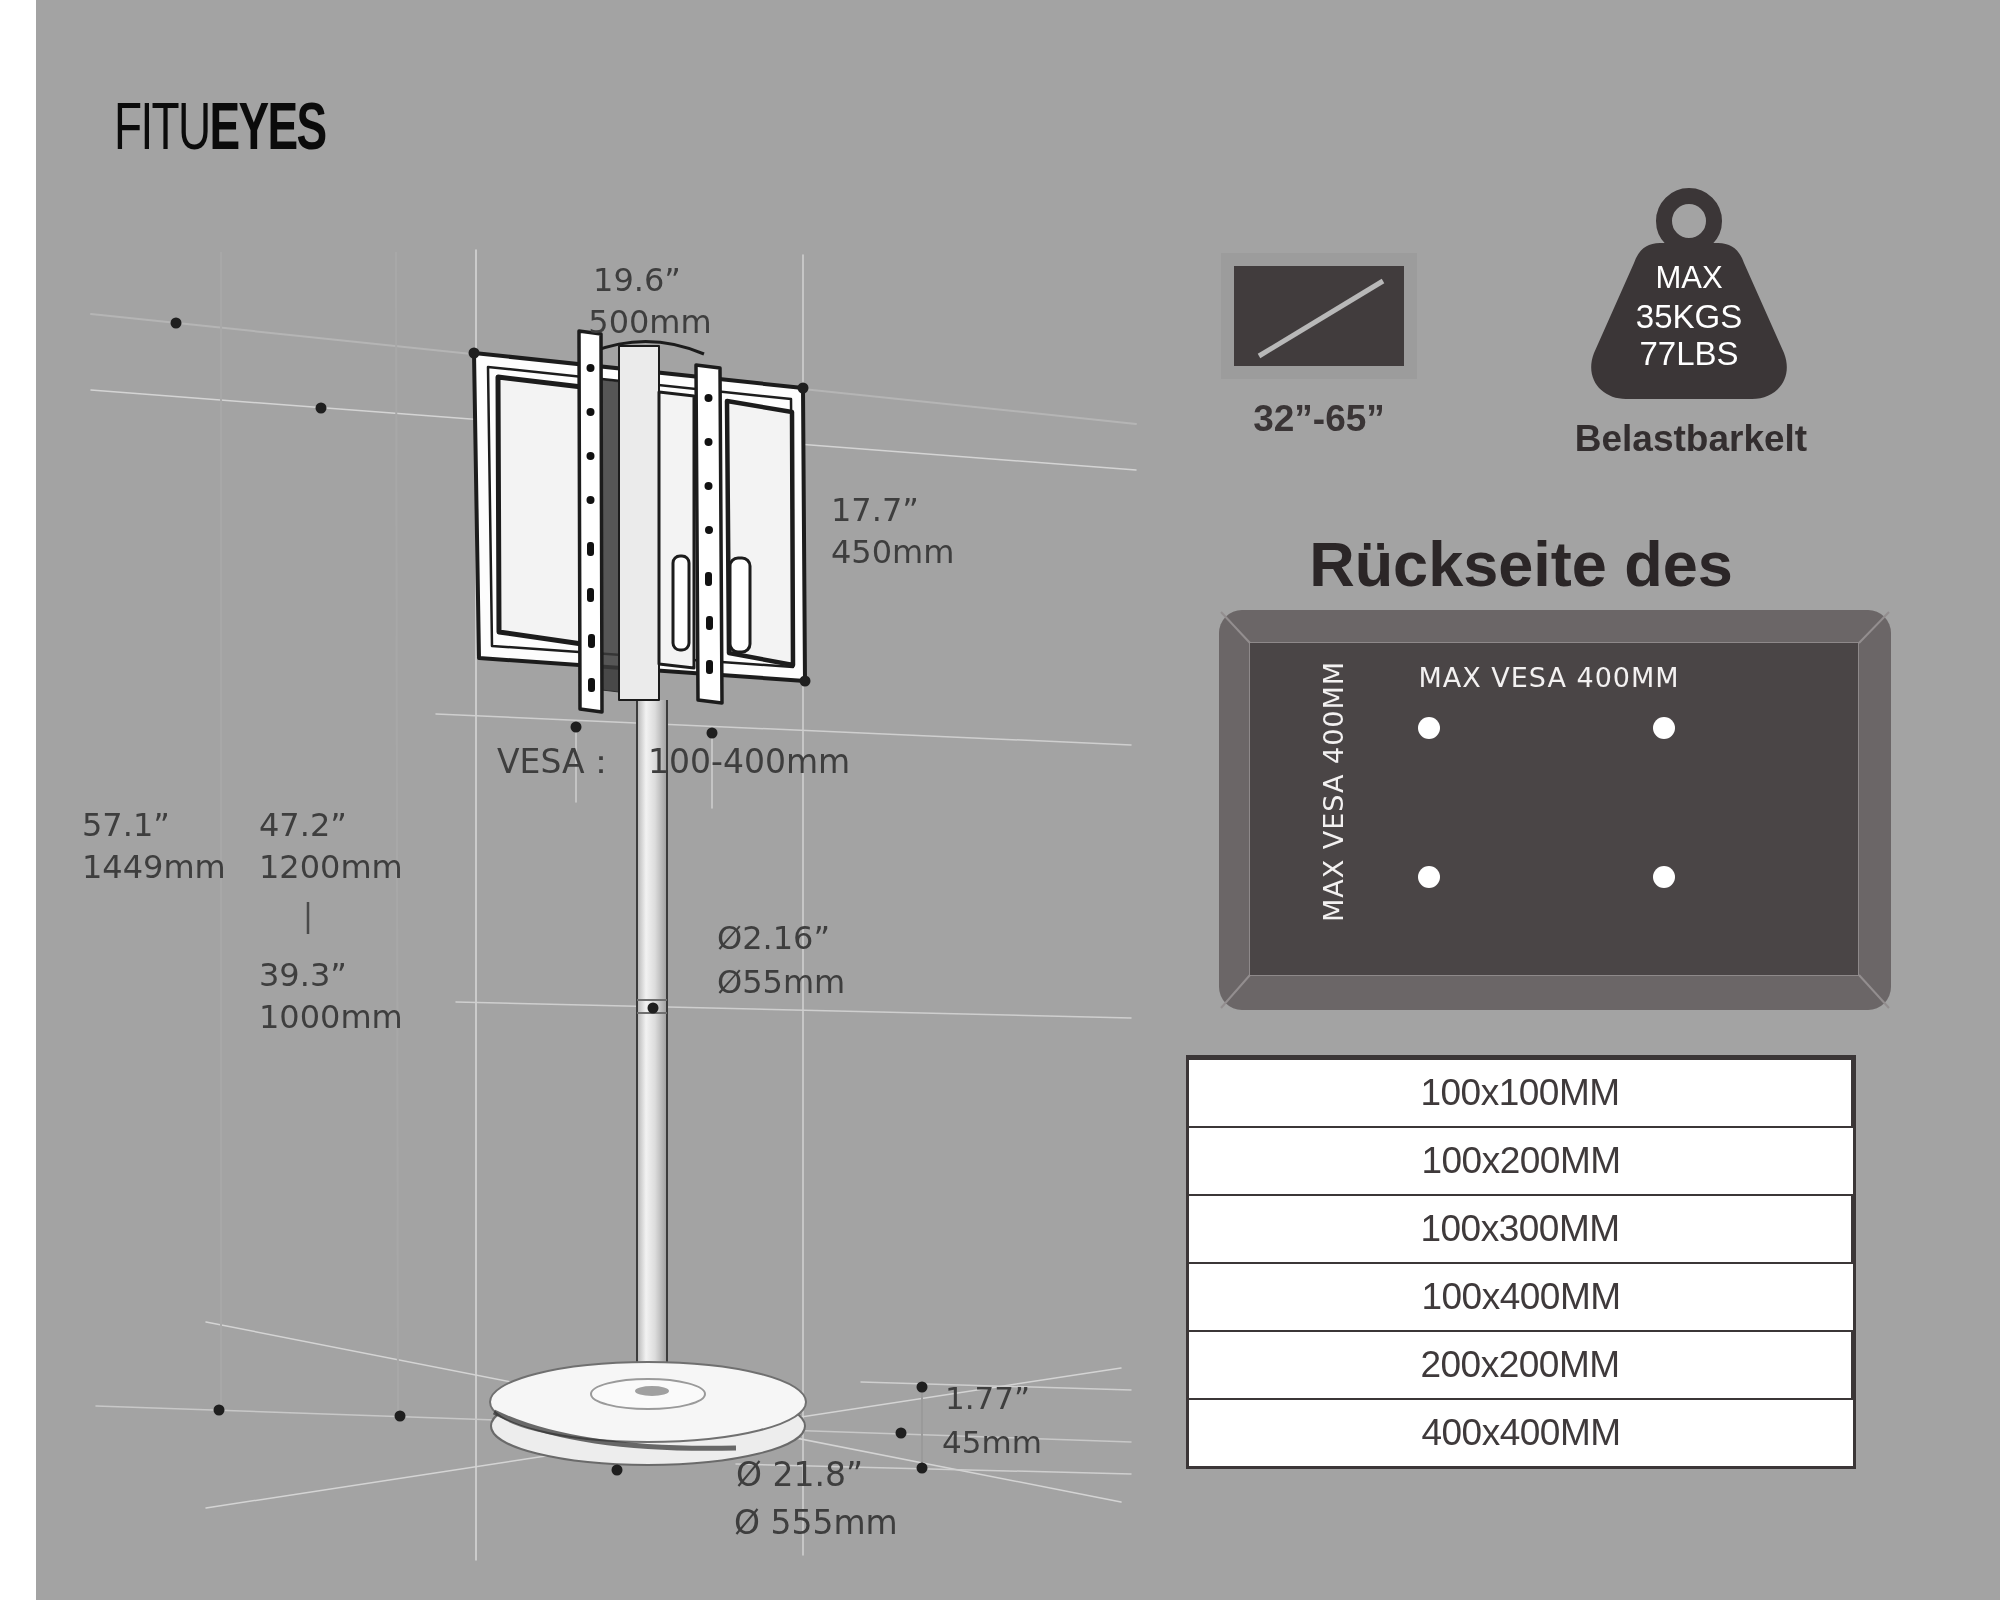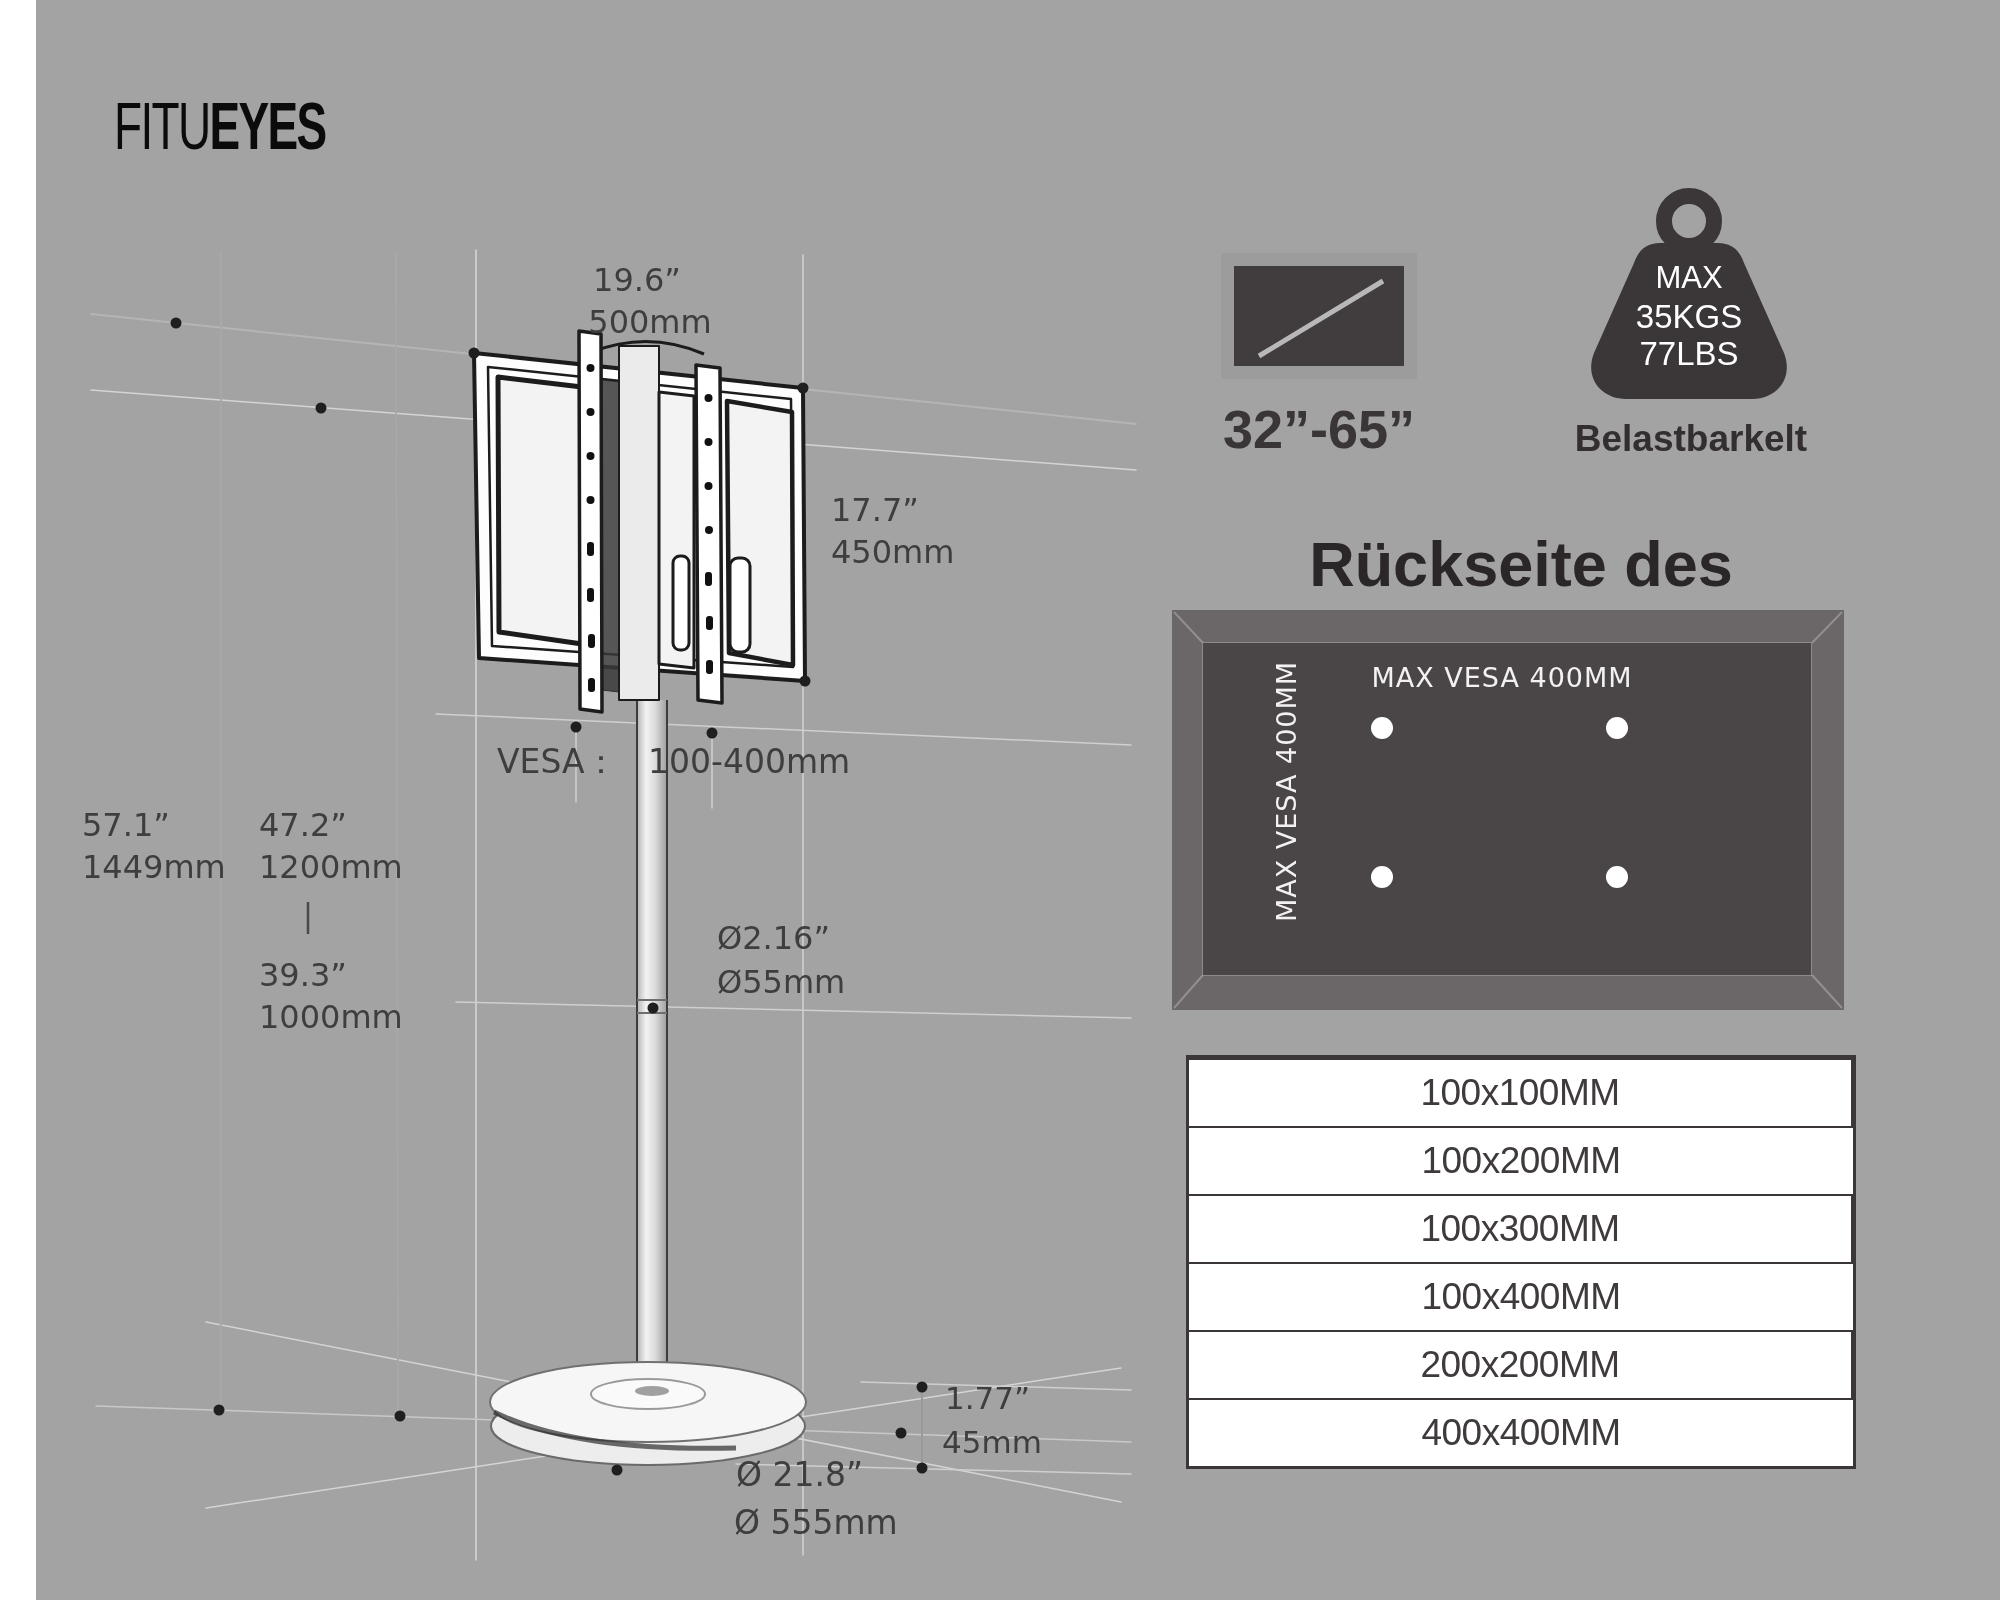--- a/index.html
+++ b/index.html
@@ -10,27 +10,27 @@
         transform:scale(.82,1.18);transform-origin:left top;letter-spacing:-2px;white-space:nowrap;}
   .logo .lt{font-weight:400;}
   .logo .hv{font-weight:700;}
   
   .draw{position:absolute;left:0;top:0;}
   .dimtxt{font-family:"DejaVu Sans",sans-serif;fill:#3e3e3e;}
   
   .tvicon{position:absolute;left:1185px;top:253px;width:196px;height:126px;background:#9c9c9c;}
   .tvicon .scr{position:absolute;left:13px;top:13px;right:13px;bottom:13px;background:#413c3d;}
   .sizelabel{position:absolute;left:1165px;top:398px;width:236px;text-align:center;
-             font-size:54px;font-weight:700;color:#3a3536;}
+             font-size:37px;font-weight:700;color:#3a3536;}
   .wicon{position:absolute;left:1540px;top:183px;}
   .wcaption{position:absolute;left:1520px;top:418px;width:270px;text-align:center;
             font-size:37px;font-weight:700;color:#332e2f;}
   .bheading{position:absolute;left:1130px;top:528px;width:710px;text-align:center;
             font-size:63px;font-weight:700;color:#2b2627;}
-  .panel{position:absolute;left:1136px;top:610px;width:672px;height:400px;background:#6b6667;}
+  .panel{position:absolute;left:1183px;top:610px;width:672px;height:400px;background:#6b6667;border-radius:23px;}
   .panel .face{position:absolute;left:30px;top:32px;width:610px;height:334px;background:#4a4546;
                border:1px solid #8e898a;box-sizing:border-box;}
   .panel .bevels{position:absolute;left:0;top:0;}
   .pv-h{position:absolute;left:110px;top:52px;width:440px;text-align:center;color:#f3f1f1;
         font-size:27px;letter-spacing:1px;font-family:"DejaVu Sans",sans-serif;}
   .pv-v{position:absolute;left:-76px;top:166px;width:380px;text-align:center;color:#f3f1f1;
         font-size:27px;letter-spacing:1px;transform:rotate(-90deg);font-family:"DejaVu Sans",sans-serif;}
   .hole{position:absolute;width:22px;height:22px;border-radius:50%;background:#ffffff;}
   
   .vtable{position:absolute;left:1150px;top:1055px;width:670px;border:3px solid #3b3637;

